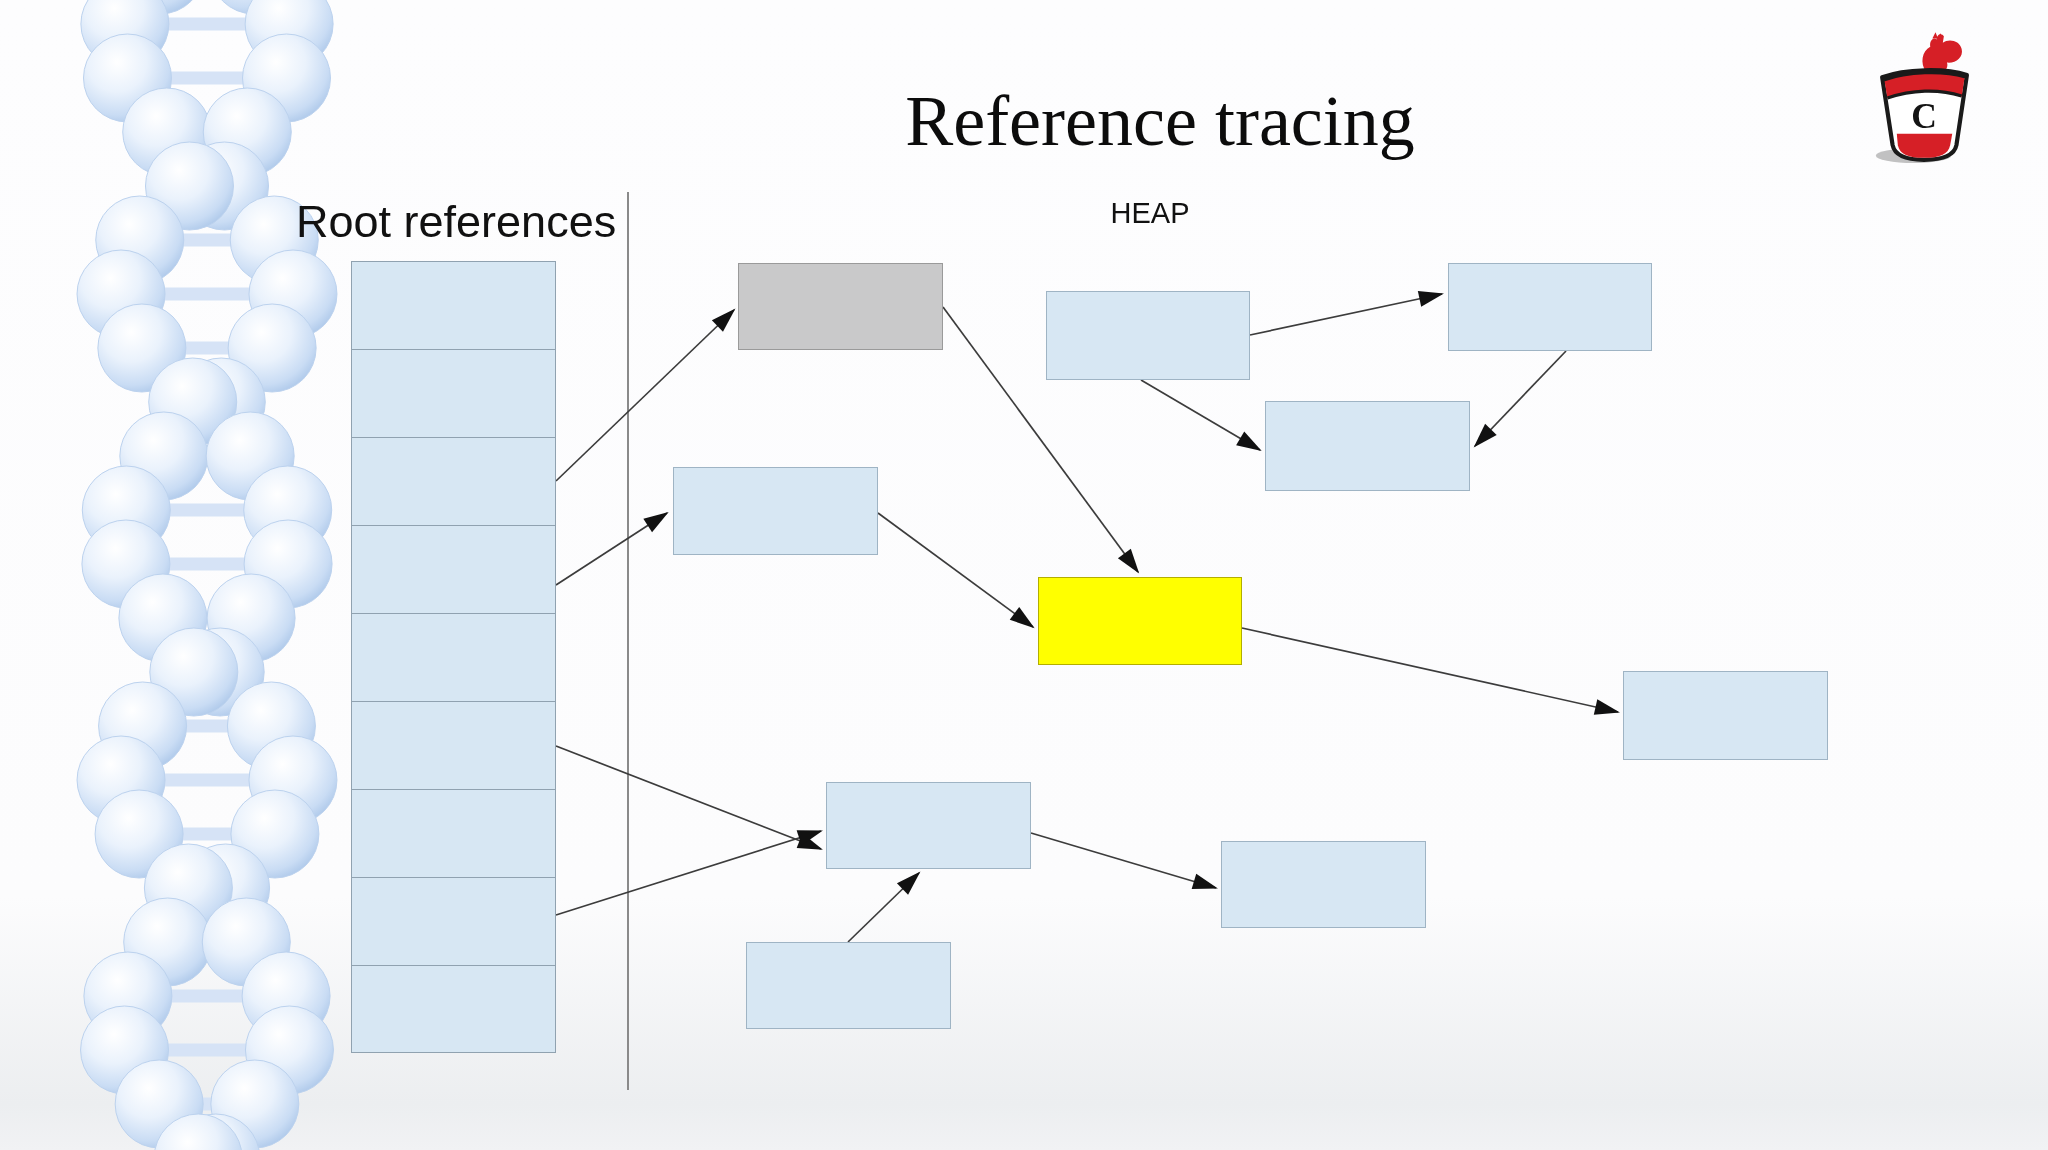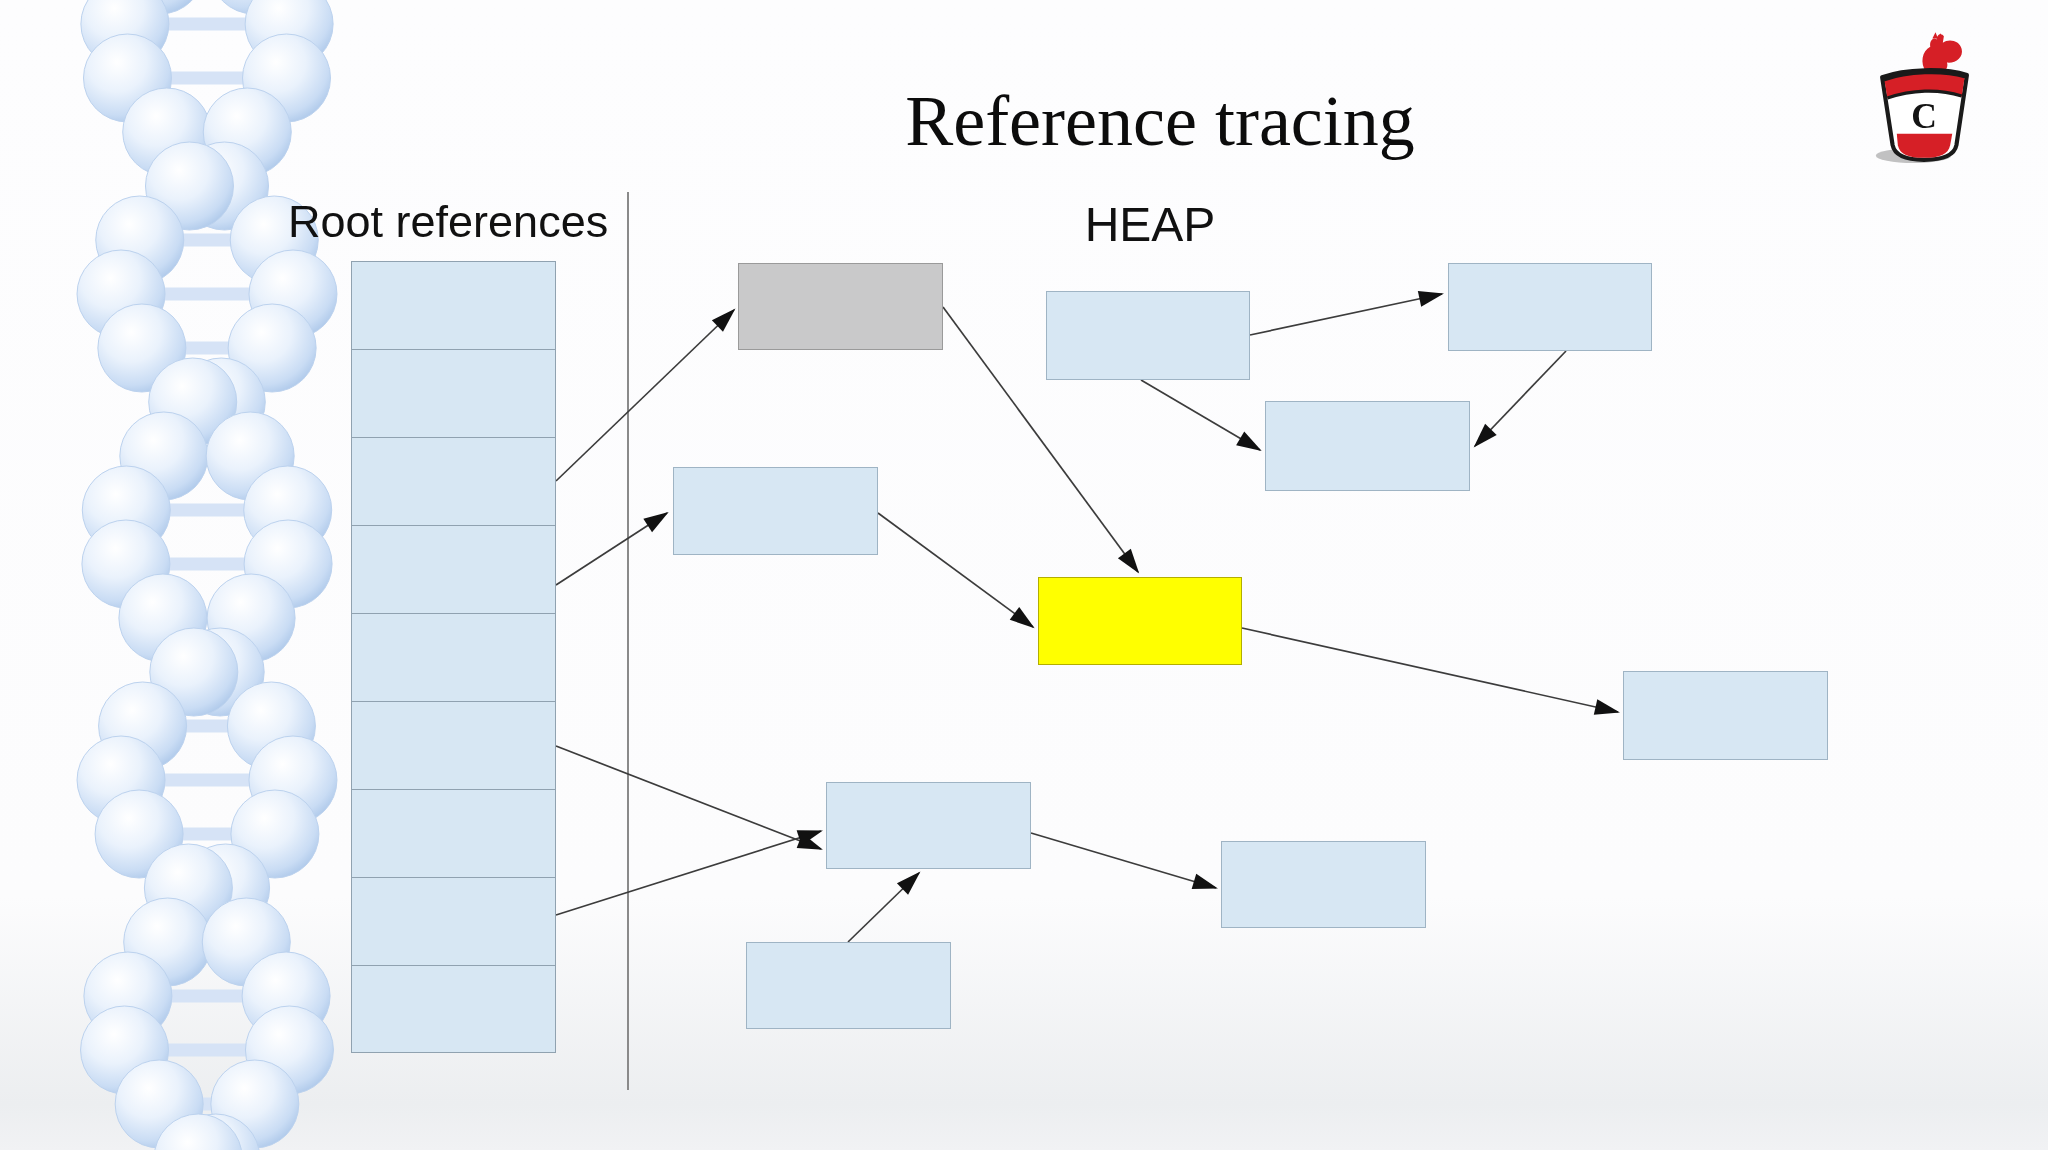--- a/index.html
+++ b/index.html
@@ -9,22 +9,22 @@
     background:linear-gradient(180deg,#fdfdfe 0%,#fcfcfd 78%,#eceef0 96%,#f1f2f4 100%);
   }
   .abs{position:absolute;}
   #helix-svg{left:0;top:0;pointer-events:none;}
   #diagram-svg{left:0;top:0;}
   .slide-title{
     left:700px;top:80px;width:920px;text-align:center;
     font-family:"Liberation Serif",serif;font-size:72px;color:#0c0c0c;
     white-space:nowrap;
   }
-  .roots-label{left:288px;top:196px;font-size:45px;color:#111;white-space:nowrap;}
-  .heap-label{left:1080px;top:197px;width:140px;text-align:center;font-size:48px;color:#111;white-space:nowrap;}
+  .roots-label{left:296px;top:196px;font-size:45px;color:#111;white-space:nowrap;}
+  .heap-label{left:1080px;top:197px;width:140px;text-align:center;font-size:29px;color:#111;white-space:nowrap;}
   .node{position:absolute;box-sizing:border-box;border:1px solid #9fb4c4;}
   .node.blue{background:#d7e7f3;border-color:#9fb4c4;}
   .node.gray{background:#c9c9ca;border-color:#9a9a9a;}
   .node.yellow{background:#ffff00;border-color:#b3ae00;}
   #root-stack{position:absolute;box-sizing:border-box;border:1px solid #90a2b0;background:#d7e7f3;}
   #root-stack .cell{box-sizing:border-box;border-bottom:1px solid #90a2b0;width:100%;}
   #root-stack .cell:last-child{border-bottom:none;}
   #logo{right:68px;top:28px;width:112px;height:136px;}
 </style>
 </head>

